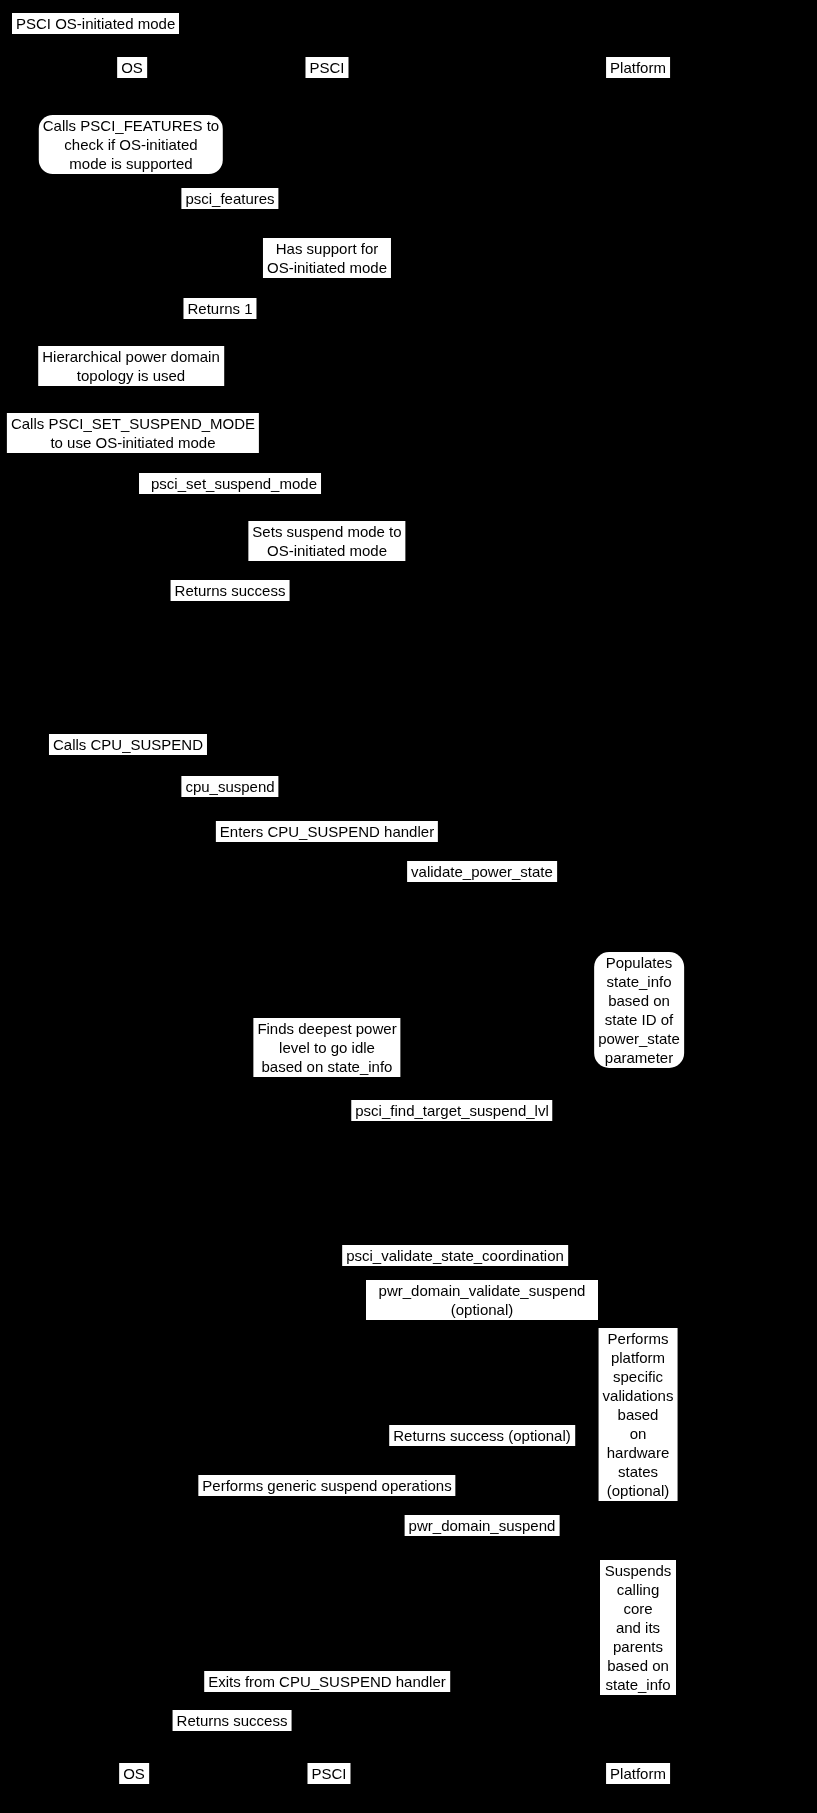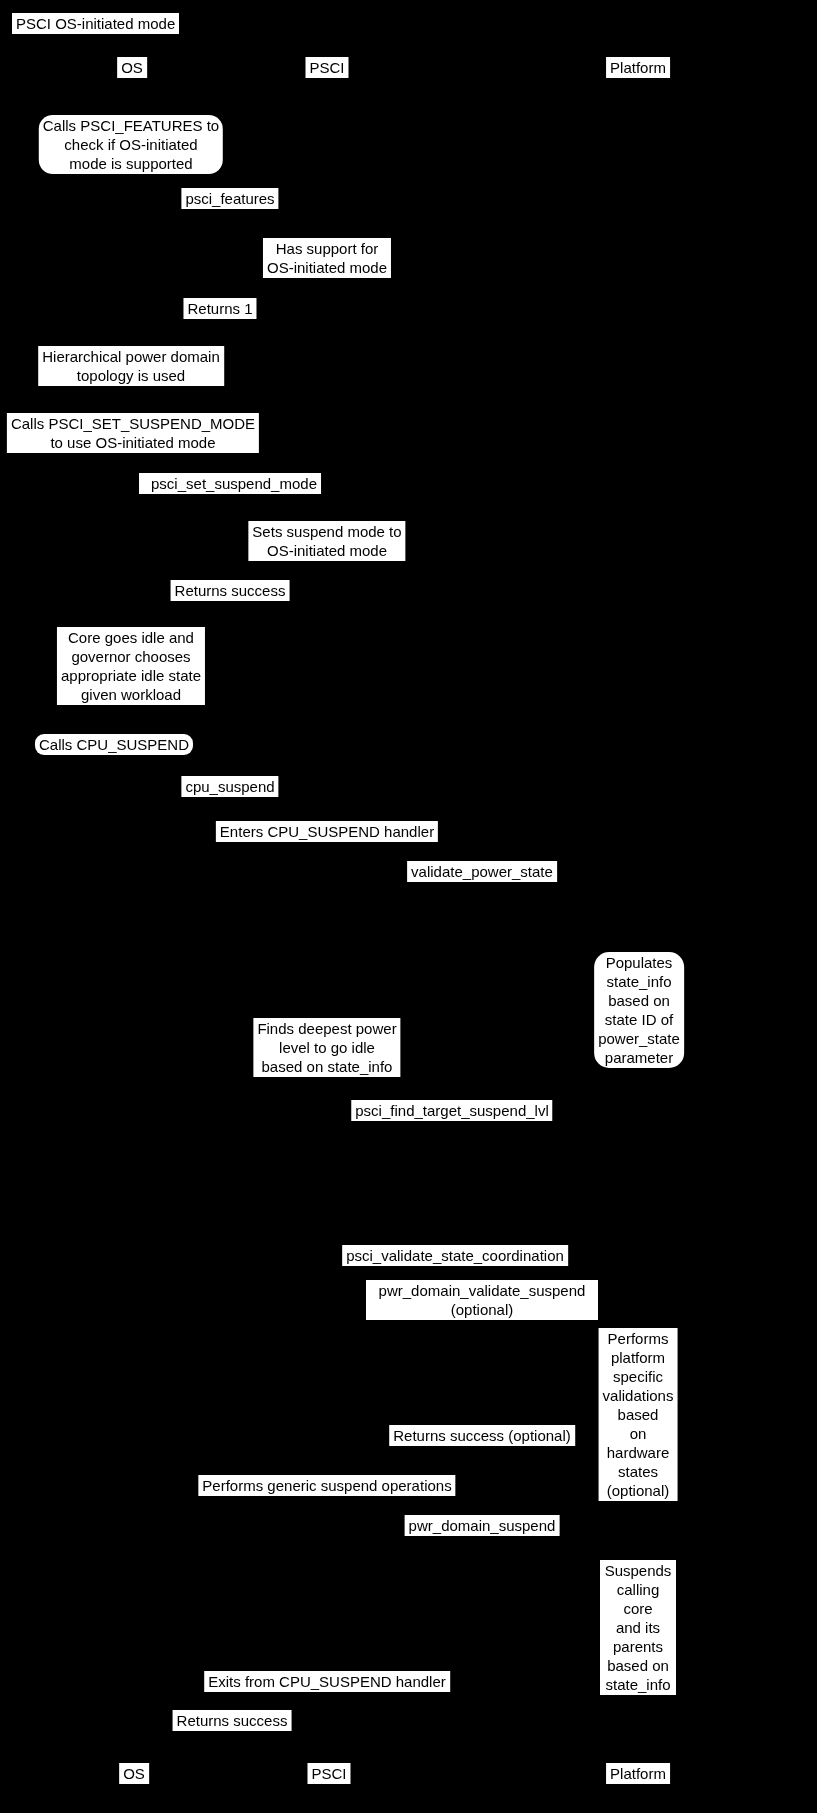--- a/index.html
+++ b/index.html
@@ -47,25 +47,21 @@
 OS-initiated mode</div>
     <div class="label kind-message" style="left: 220px; top: 298px;">Returns 1</div>
     <div class="label kind-note" style="left: 131px; top: 346px;">Hierarchical power domain
 topology is used</div>
     <div class="label kind-note" style="left: 133px; top: 413px;">Calls PSCI_SET_SUSPEND_MODE
 to use OS-initiated mode</div>
     <div class="label kind-message" style="left: 230px; top: 473px; padding-left: 12px;">psci_set_suspend_mode</div>
     <div class="label kind-note" style="left: 327px; top: 521px;">Sets suspend mode to
 OS-initiated mode</div>
     <div class="label kind-message" style="left: 230px; top: 580px;">Returns success</div>
-    <div class="label kind-note" style="left: 131px; top: 627px;">Core goes idle and
-governor chooses
-appropriate idle state
-given workload</div>
-    <div class="label kind-note" style="left: 114px; top: 734px; border-radius: 9px;">Calls CPU_SUSPEND</div>
+    <div class="label kind-note" style="left: 128px; top: 734px;">Calls CPU_SUSPEND</div>
     <div class="label kind-message" style="left: 230px; top: 776px;">cpu_suspend</div>
     <div class="label kind-note" style="left: 327px; top: 821px;">Enters CPU_SUSPEND handler</div>
     <div class="label kind-message" style="left: 482px; top: 861px;">validate_power_state</div>
     <div class="label kind-note" style="left: 639px; top: 952px; border-radius: 15px;">Populates state_info
 based on state ID of
 power_state parameter</div>
     <div class="label kind-note" style="left: 327px; top: 1018px;">Finds deepest power
 level to go idle
 based on state_info</div>
     <div class="label kind-self-message" style="left: 452px; top: 1100px;">psci_find_target_suspend_lvl</div>

